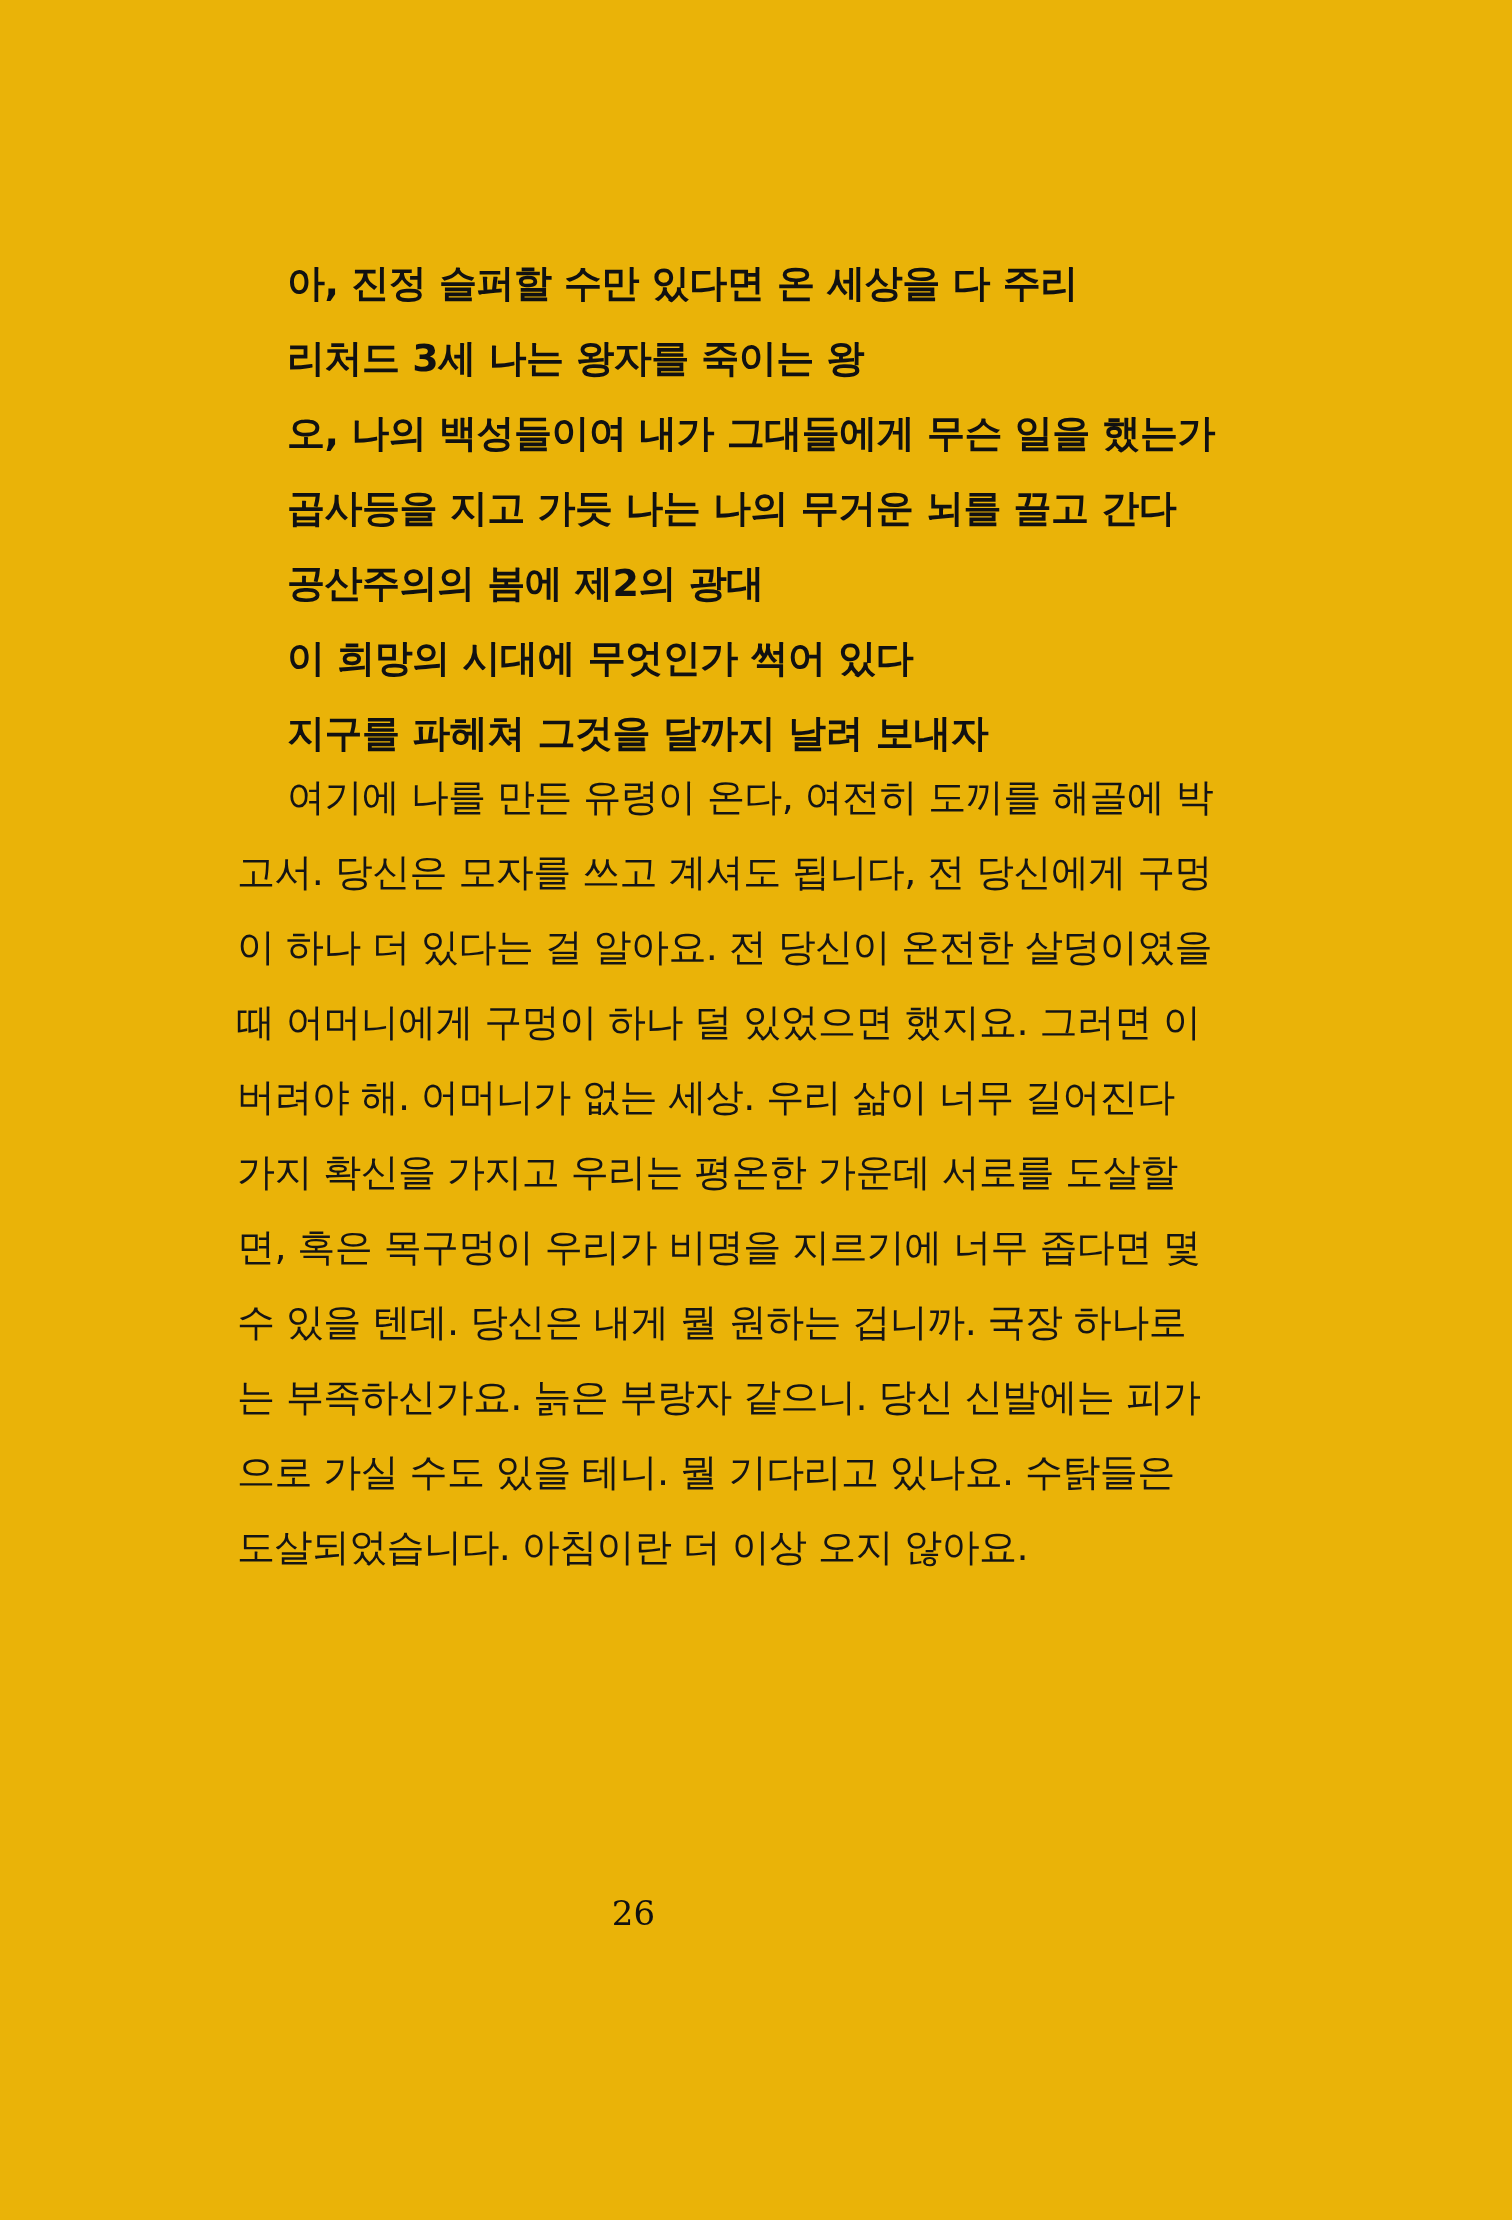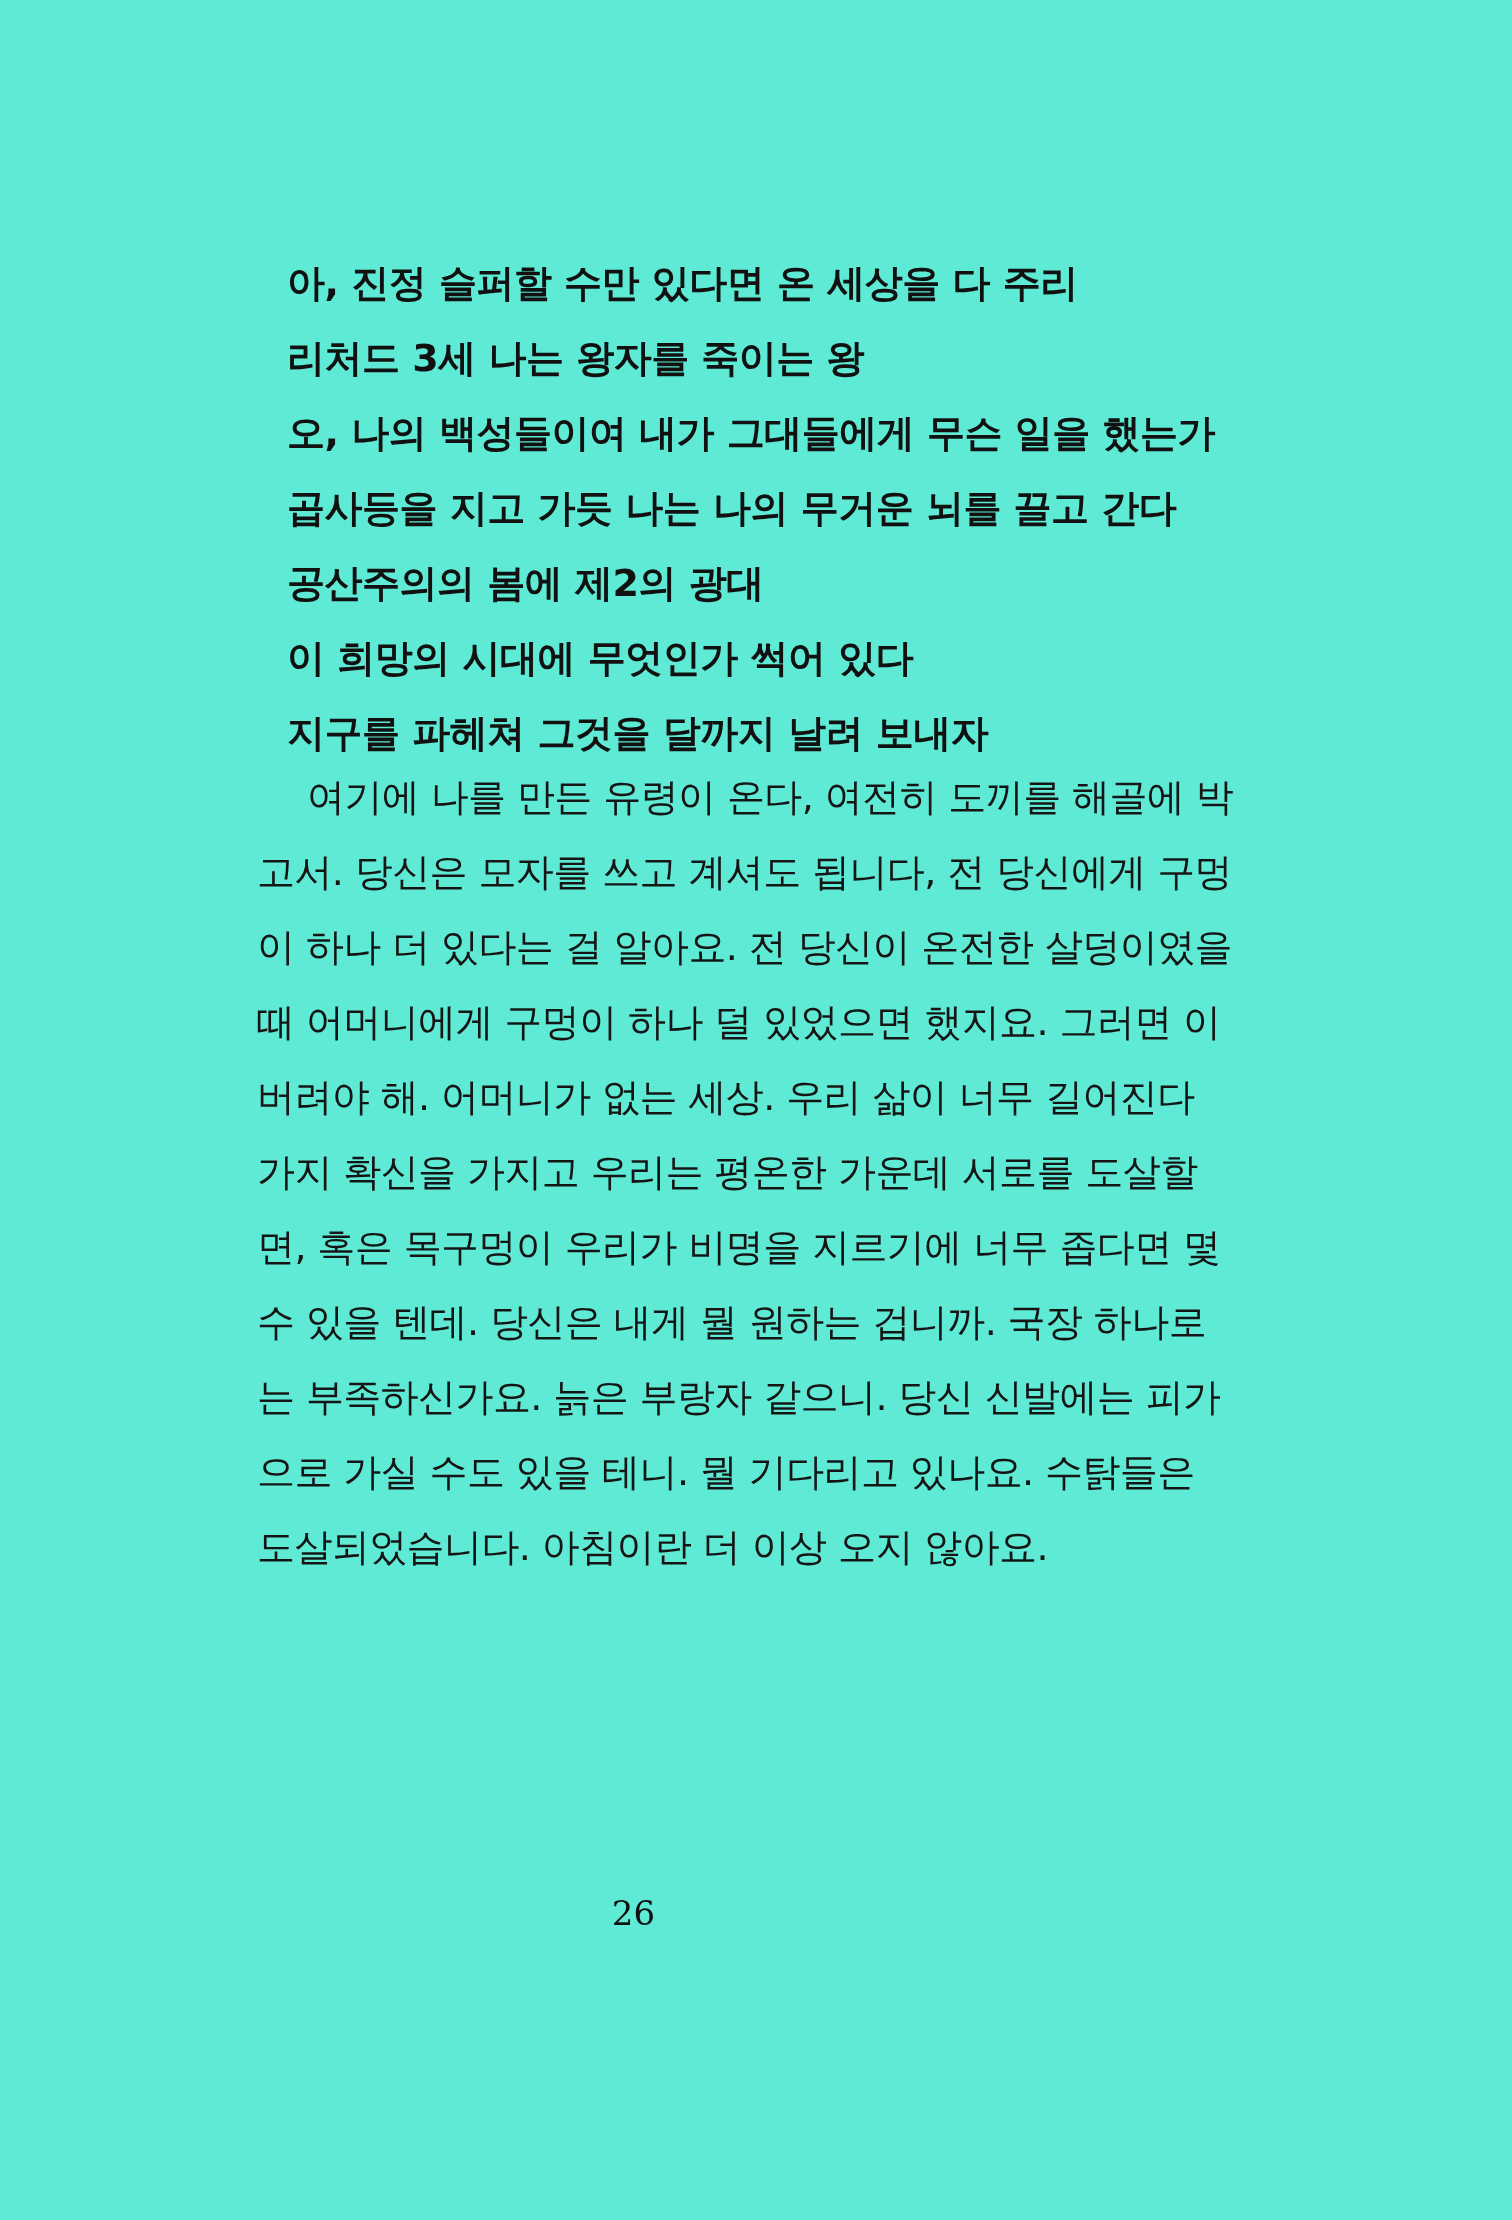--- a/index.html
+++ b/index.html
@@ -13,21 +13,21 @@
       position: relative;
       overflow: hidden;
       color: #111111;
       font-family: "DejaVu Serif", "Liberation Serif", serif;
     }
     .page {
       position: absolute;
       left: 0; top: 0;
       width: 1512px;
       height: 2220px;
-      background: #5eead4;
+      background: #eab308;
     }
     .verse-block {
       position: absolute;
       left: 287px;
       top: 246px;
       width: 920px;
     }
     .verse-line {
       font-family: "DejaVu Sans", "Liberation Sans", sans-serif;
       font-weight: bold;
@@ -48,21 +48,20 @@
       font-family: "DejaVu Sans", "Liberation Sans", sans-serif;
       font-weight: normal;
       font-size: 38px;
       line-height: 75px;
       height: 75px;
       white-space: nowrap;
       text-align: justify;
       text-align-last: justify;
       letter-spacing: -0.6px;
       color: #151515;
-      margin-left: 20px;
     }
     .prose-line.indent {
       padding-left: 50px;
     }
     .prose-line.last {
       text-align-last: left;
     }
     .page-number {
       position: absolute;
       left: 0;

